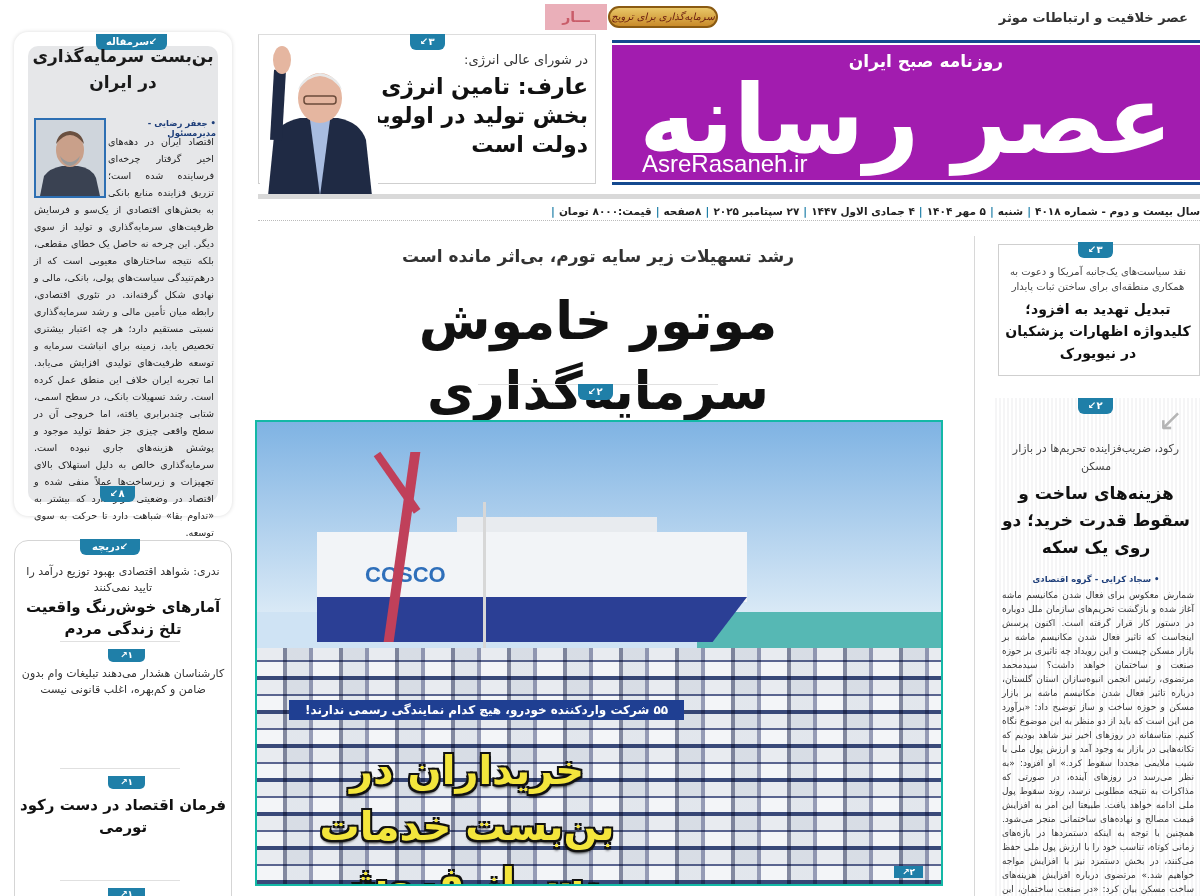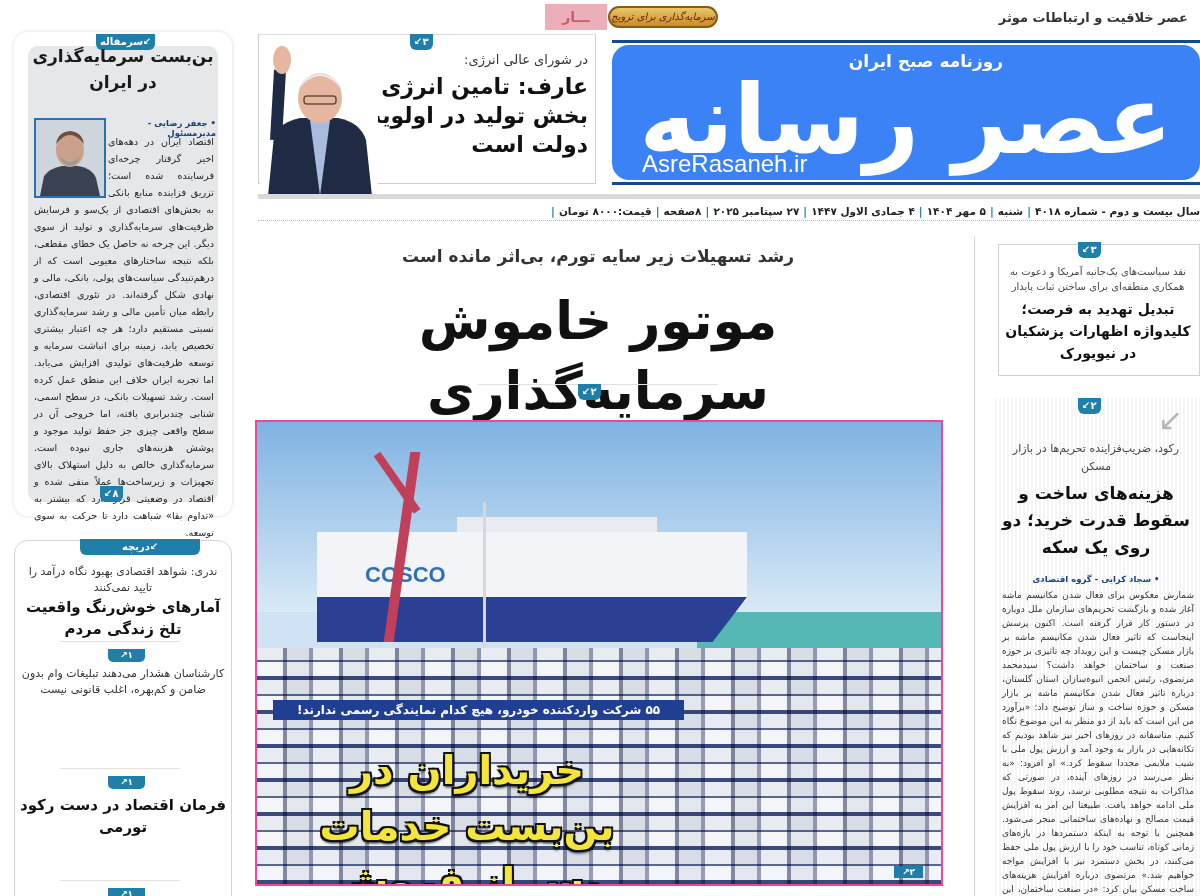--- a/index.html
+++ b/index.html
@@ -13,38 +13,38 @@
   }
   .abs { position: absolute; }
 
   
   .badge {
     display: inline-block;
     background: #1f7fa8;
     color: #fff;
     font-size: 10px;
     font-weight: bold;
-    padding: 1px 4px;
+    padding: 1px 10px;
     border-radius: 0 0 6px 6px;
     line-height: 14px;
     text-align: center;
   }
 
   
   .slogan { top: 10px; right: 12px; font-size: 13px; font-weight: bold; color: #333; }
 
   
   .promo-pink { top: 4px; left: 545px; width: 62px; height: 26px; background: #e7a2ad; opacity: .85; color:#c0404f; font-size: 14px; font-weight: bold; text-align: center; line-height: 26px; }
   .promo-gold { top: 6px; left: 608px; width: 110px; height: 22px; border-radius: 11px;
     background: linear-gradient(#e9c768, #c98b2a); border: 2px solid #8a5a12;
     color: #6a1d10; font-size: 10px; font-family: "DejaVu Serif", serif; font-style: italic; text-align: center; line-height: 18px; }
 
   
   .mast-rule-top { top: 40px; left: 612px; width: 588px; height: 3px; background: #14498f; }
-  .masthead { top: 45px; left: 612px; width: 588px; height: 135px; background: #3b82f6; color: #fff; overflow: hidden; border-radius: 17px; }
+  .masthead { top: 45px; left: 612px; width: 588px; height: 135px; background: #a21caf; color: #fff; overflow: hidden; }
   .mast-sub { position: absolute; top: 6px; left: 0; width: 100%; text-align: center; font-size: 17px; font-weight: bold; padding-left: 40px; }
   .mast-title { position: absolute; top: 10px; left: 0; width: 100%; text-align: center; font-size: 96px; font-weight: bold; letter-spacing: 4px; line-height: 130px; }
   .mast-url { position: absolute; bottom: 2px; left: 30px; font-family: "Liberation Sans", sans-serif; font-size: 24px; direction: ltr; }
   .mast-rule-bot { top: 182px; left: 612px; width: 588px; height: 3px; background: #14498f; }
 
   
   .date-topline { top: 194px; left: 258px; width: 942px; height: 5px; background: #d9d9d9; }
   .datebar { top: 202px; left: 258px; width: 942px; height: 18px; font-size: 10.5px; font-weight: bold; color: #222; white-space: nowrap; text-align: right; line-height: 18px; }
   .datebar .sep { color: #1f7fa8; padding: 0 4px; }
   .date-dots { top: 220px; left: 258px; width: 942px; height: 4px; border-top: 1px dotted #bbb; }
@@ -62,50 +62,50 @@
   .ed-badge { top: 34px; left: 96px; }
   .ed-title { top: 43px; left: 30px; width: 186px; text-align: center; font-size: 17px; font-weight: bold; line-height: 26px; color: #1a1a1a; }
   .ed-photo { top: 118px; left: 34px; width: 72px; height: 80px; border: 2px solid #2d6fb3; background: linear-gradient(#d8dde3, #bfc5cc); overflow: hidden; }
   .ed-author { top: 118px; left: 108px; width: 108px; font-size: 8.5px; font-weight: bold; color: #1f3f7a; text-align: right; }
   .ed-body { top: 133px; left: 34px; width: 180px; font-size: 9.6px; line-height: 17px; text-align: justify; color: #222; }
   .ed-body .wrap-pad { float: left; width: 74px; height: 64px; }
   .ed-foot-badge { top: 486px; left: 100px; }
 
   
   .dar-card { top: 540px; left: 14px; width: 218px; height: 370px; border-radius: 14px; border: 1px solid #d5d5d5; background: #fff; }
-  .dar-badge { top: 539px; left: 80px; padding: 1px 42px; }
+  .dar-badge { top: 539px; left: 80px; padding: 1px 12px; }
   .dar-item { left: 18px; width: 210px; text-align: center; }
   .dar-kicker { font-size: 11px; color: #333; line-height: 16px; }
   .dar-head { font-size: 15px; font-weight: bold; line-height: 22px; color: #111; }
   .dar-sep { left: 60px; width: 120px; height: 1px; background: #e0e0e0; }
   .small-badge { display:inline-block; background:#1f7fa8; color:#fff; font-size:9px; font-weight:bold; padding:0 12px; border-radius: 0 0 5px 5px; line-height: 13px; }
 
   
   .main-kicker { top: 246px; left: 258px; width: 680px; text-align: center; font-size: 17px; font-weight: bold; color: #333; }
   .main-head { top: 286px; left: 258px; width: 680px; text-align: center; font-size: 52px; font-weight: bold; color: #111; letter-spacing: -1px; line-height: 70px; }
   .main-badge-line { top: 384px; left: 478px; width: 240px; height: 1px; background: #e1e1e1; }
   .main-badge { top: 384px; left: 578px; }
 
   
-  .photo { top: 420px; left: 255px; width: 688px; height: 466px; border: 2px solid #ec4899; overflow: hidden; background: #cfe3f4; }
+  .photo { top: 420px; left: 255px; width: 688px; height: 466px; border: 2px solid #14b8a6; overflow: hidden; background: #cfe3f4; }
   .sky { position: absolute; top: 0; left: 0; width: 100%; height: 190px; background: linear-gradient(#7fb3e3, #d9e9f6); }
   .sea { position: absolute; top: 190px; left: 440px; width: 248px; height: 40px; background: #56b8b4; }
   .ship-white { position: absolute; top: 110px; left: 60px; width: 430px; height: 70px; background: #f2f4f7; }
   .ship-blue { position: absolute; top: 175px; left: 60px; width: 430px; height: 45px; background: #2b3f95; clip-path: polygon(0 0, 100% 0, 92% 100%, 0 100%); }
   .ship-bridge { position: absolute; top: 95px; left: 200px; width: 200px; height: 20px; background: #e8ebef; }
   .cosco { position: absolute; top: 140px; left: 108px; font-family: "Liberation Sans", sans-serif; font-weight: bold; font-size: 22px; color: #2f6fba; direction: ltr; }
   .crane { position: absolute; top: 30px; left: 140px; width: 10px; height: 190px; background: #c0405a; transform: skewX(-8deg); }
   .crane-arm { position: absolute; top: 28px; left: 120px; width: 70px; height: 8px; background: #c0405a; transform: rotate(55deg); transform-origin: left; }
   .pole { position: absolute; top: 80px; left: 226px; width: 3px; height: 150px; background: #d7d7d7; }
   .cars { position: absolute; top: 226px; left: 0; width: 100%; height: 250px;
     background:
       repeating-linear-gradient(90deg, rgba(255,255,255,.85) 0 26px, rgba(40,50,90,.55) 26px 30px, rgba(235,238,242,.9) 30px 52px, rgba(60,70,120,.5) 52px 56px),
       repeating-linear-gradient(0deg, #e8ebf0 0 14px, #3a4a7a 14px 18px, #f3f5f8 18px 32px, #5a6590 32px 34px);
     background-blend-mode: multiply; }
-  .photo-caption { position: absolute; top: 278px; left: 16px; background: #1f3f92; color: #fff; font-size: 12px; font-weight: bold; padding: 3px 24px; white-space: nowrap; }
+  .photo-caption { position: absolute; top: 278px; left: 32px; background: #1f3f92; color: #fff; font-size: 12px; font-weight: bold; padding: 3px 16px; white-space: nowrap; }
   .photo-head { position: absolute; top: 320px; left: 20px; width: 380px; text-align: center; font-size: 40px; font-weight: bold; line-height: 56px; color: #f3e53c;
     text-shadow: 2px 2px 0 #111, -2px -2px 0 #111, 2px -2px 0 #111, -2px 2px 0 #111, 0 3px 3px #000; }
   .photo-badge { position: absolute; bottom: 6px; right: 18px; background: #1f7fa8; color: #fff; font-size: 9px; font-weight: bold; padding: 0 8px; line-height: 12px; }
 
   
   .r-vline { top: 236px; left: 974px; width: 1px; height: 660px; background: #d8d8d8; }
   .r1-box { top: 244px; left: 998px; width: 202px; height: 132px; border: 1px solid #cfcfcf; }
   .r1-badge { top: 242px; left: 1078px; }
   .r1-kicker { top: 264px; left: 1000px; width: 196px; text-align: center; font-size: 10px; color: #444; line-height: 15px; }
   .r1-head { top: 298px; left: 1000px; width: 196px; text-align: center; font-size: 14px; font-weight: bold; color: #111; line-height: 22px; }
@@ -172,21 +172,21 @@
 <div class="abs ed-body">
   <span class="wrap-pad"></span>
   <span>اقتصاد ایران در دهه‌های اخیر گرفتار چرخه‌ای فرساینده شده است؛ تزریق فزاینده منابع بانکی به بخش‌های اقتصادی از یک‌سو و فرسایش ظرفیت‌های سرمایه‌گذاری و تولید از سوی دیگر. این چرخه نه حاصل یک خطای مقطعی، بلکه نتیجه ساختارهای معیوبی است که از درهم‌تنیدگی سیاست‌های پولی، بانکی، مالی و نهادی شکل گرفته‌اند. در تئوری اقتصادی، رابطه میان تأمین مالی و رشد سرمایه‌گذاری نسبتی مستقیم دارد؛ هر چه اعتبار بیشتری تخصیص یابد، زمینه برای انباشت سرمایه و توسعه ظرفیت‌های تولیدی افزایش می‌یابد. اما تجربه ایران خلاف این منطق عمل کرده است. رشد تسهیلات بانکی، در سطح اسمی، شتابی چندبرابری یافته، اما خروجی آن در سطح واقعی چیزی جز حفظ تولید موجود و پوشش هزینه‌های جاری نبوده است. سرمایه‌گذاری خالص به دلیل استهلاک بالای تجهیزات و زیرساخت‌ها عملاً منفی شده و اقتصاد در وضعیتی قرار دارد که بیشتر به «تداوم بقا» شباهت دارد تا حرکت به سوی توسعه.</span>
 </div>
 <div class="abs ed-foot-badge badge">۸↙</div>
 
 <div class="abs dar-card"></div>
 <div class="abs dar-badge badge">↙دریچه</div>
 
 <div class="abs dar-item" style="top:564px;">
-  <div class="dar-kicker">ندری: شواهد اقتصادی بهبود نگاه درآمد را تایید نمی‌کنند</div>
+  <div class="dar-kicker">ندری: شواهد اقتصادی بهبود توزیع درآمد را تایید نمی‌کنند</div>
   <div class="dar-head">آمارهای خوش‌رنگ واقعیت تلخ زندگی مردم</div>
 </div>
 <div class="abs dar-sep" style="top:641px;"></div>
 <div class="abs" style="top:643px; left:108px;"><span class="small-badge">۱↗</span></div>
 
 <div class="abs dar-item" style="top:666px;">
   <div class="dar-kicker">کارشناسان هشدار می‌دهند تبلیغات وام بدون ضامن و کم‌بهره، اغلب قانونی نیست</div>
 </div>
 <div class="abs dar-sep" style="top:768px;"></div>
 <div class="abs" style="top:770px; left:108px;"><span class="small-badge">۱↗</span></div>
@@ -215,21 +215,21 @@
   <div class="cars"></div>
   <div class="photo-caption">۵۵ شرکت واردکننده خودرو، هیچ کدام نمایندگی رسمی ندارند!</div>
   <div class="photo-head">خریداران در بن‌بست خدمات پس از فروش</div>
   <div class="photo-badge">۲↗</div>
 </div>
 
 <div class="abs r-vline"></div>
 <div class="abs r1-box"></div>
 <div class="abs r1-badge badge">۳↙</div>
 <div class="abs r1-kicker">نقد سیاست‌های یک‌جانبه آمریکا و دعوت به همکاری منطقه‌ای برای ساختن ثبات پایدار</div>
-<div class="abs r1-head">تبدیل تهدید به فرصت؛ کلیدواژه اظهارات پزشکیان در نیویورک</div>
+<div class="abs r1-head">تبدیل تهدید به افزود؛ کلیدواژه اظهارات پزشکیان در نیویورک</div>
 
 <div class="abs r2-box"></div>
 <div class="abs r2-badge badge">۲↙</div>
 <div class="abs r2-arrow">↙</div>
 <div class="abs r2-kicker">رکود، ضریب‌فزاینده تحریم‌ها در بازار مسکن</div>
 <div class="abs r2-head">هزینه‌های ساخت و سقوط قدرت خرید؛ دو روی یک سکه</div>
 <div class="abs r2-author">• سجاد کرایی - گروه اقتصادی</div>
 <div class="abs r2-body">شمارش معکوس برای فعال شدن مکانیسم ماشه آغاز شده و بازگشت تحریم‌های سازمان ملل دوباره در دستور کار قرار گرفته است. اکنون پرسش اینجاست که تاثیر فعال شدن مکانیسم ماشه بر بازار مسکن چیست و این رویداد چه تاثیری بر حوزه صنعت و ساختمان خواهد داشت؟ سیدمحمد مرتضوی، رئیس انجمن انبوه‌سازان استان گلستان، درباره تاثیر فعال شدن مکانیسم ماشه بر بازار مسکن و حوزه ساخت و ساز توضیح داد: «برآورد من این است که باید از دو منظر به این موضوع نگاه کنیم. متاسفانه در روزهای اخیر نیز شاهد بودیم که تکانه‌هایی در بازار به وجود آمد و ارزش پول ملی با شیب ملایمی مجددا سقوط کرد.» او افزود: «به نظر می‌رسد در روزهای آینده، در صورتی که مذاکرات به نتیجه مطلوبی نرسد، روند سقوط پول ملی ادامه خواهد یافت. طبیعتا این امر به افزایش قیمت مصالح و نهاده‌های ساختمانی منجر می‌شود. همچنین با توجه به اینکه دستمزدها در بازه‌های زمانی کوتاه، تناسب خود را با ارزش پول ملی حفظ می‌کنند، در بخش دستمزد نیز با افزایش مواجه خواهیم شد.» مرتضوی درباره افزایش هزینه‌های ساخت مسکن بیان کرد: «در صنعت ساختمان، این بدان معناست که قیمت تمام‌شده مجددا افزایش پیدا خواهد کرد.</div>
 
 </body></html>

